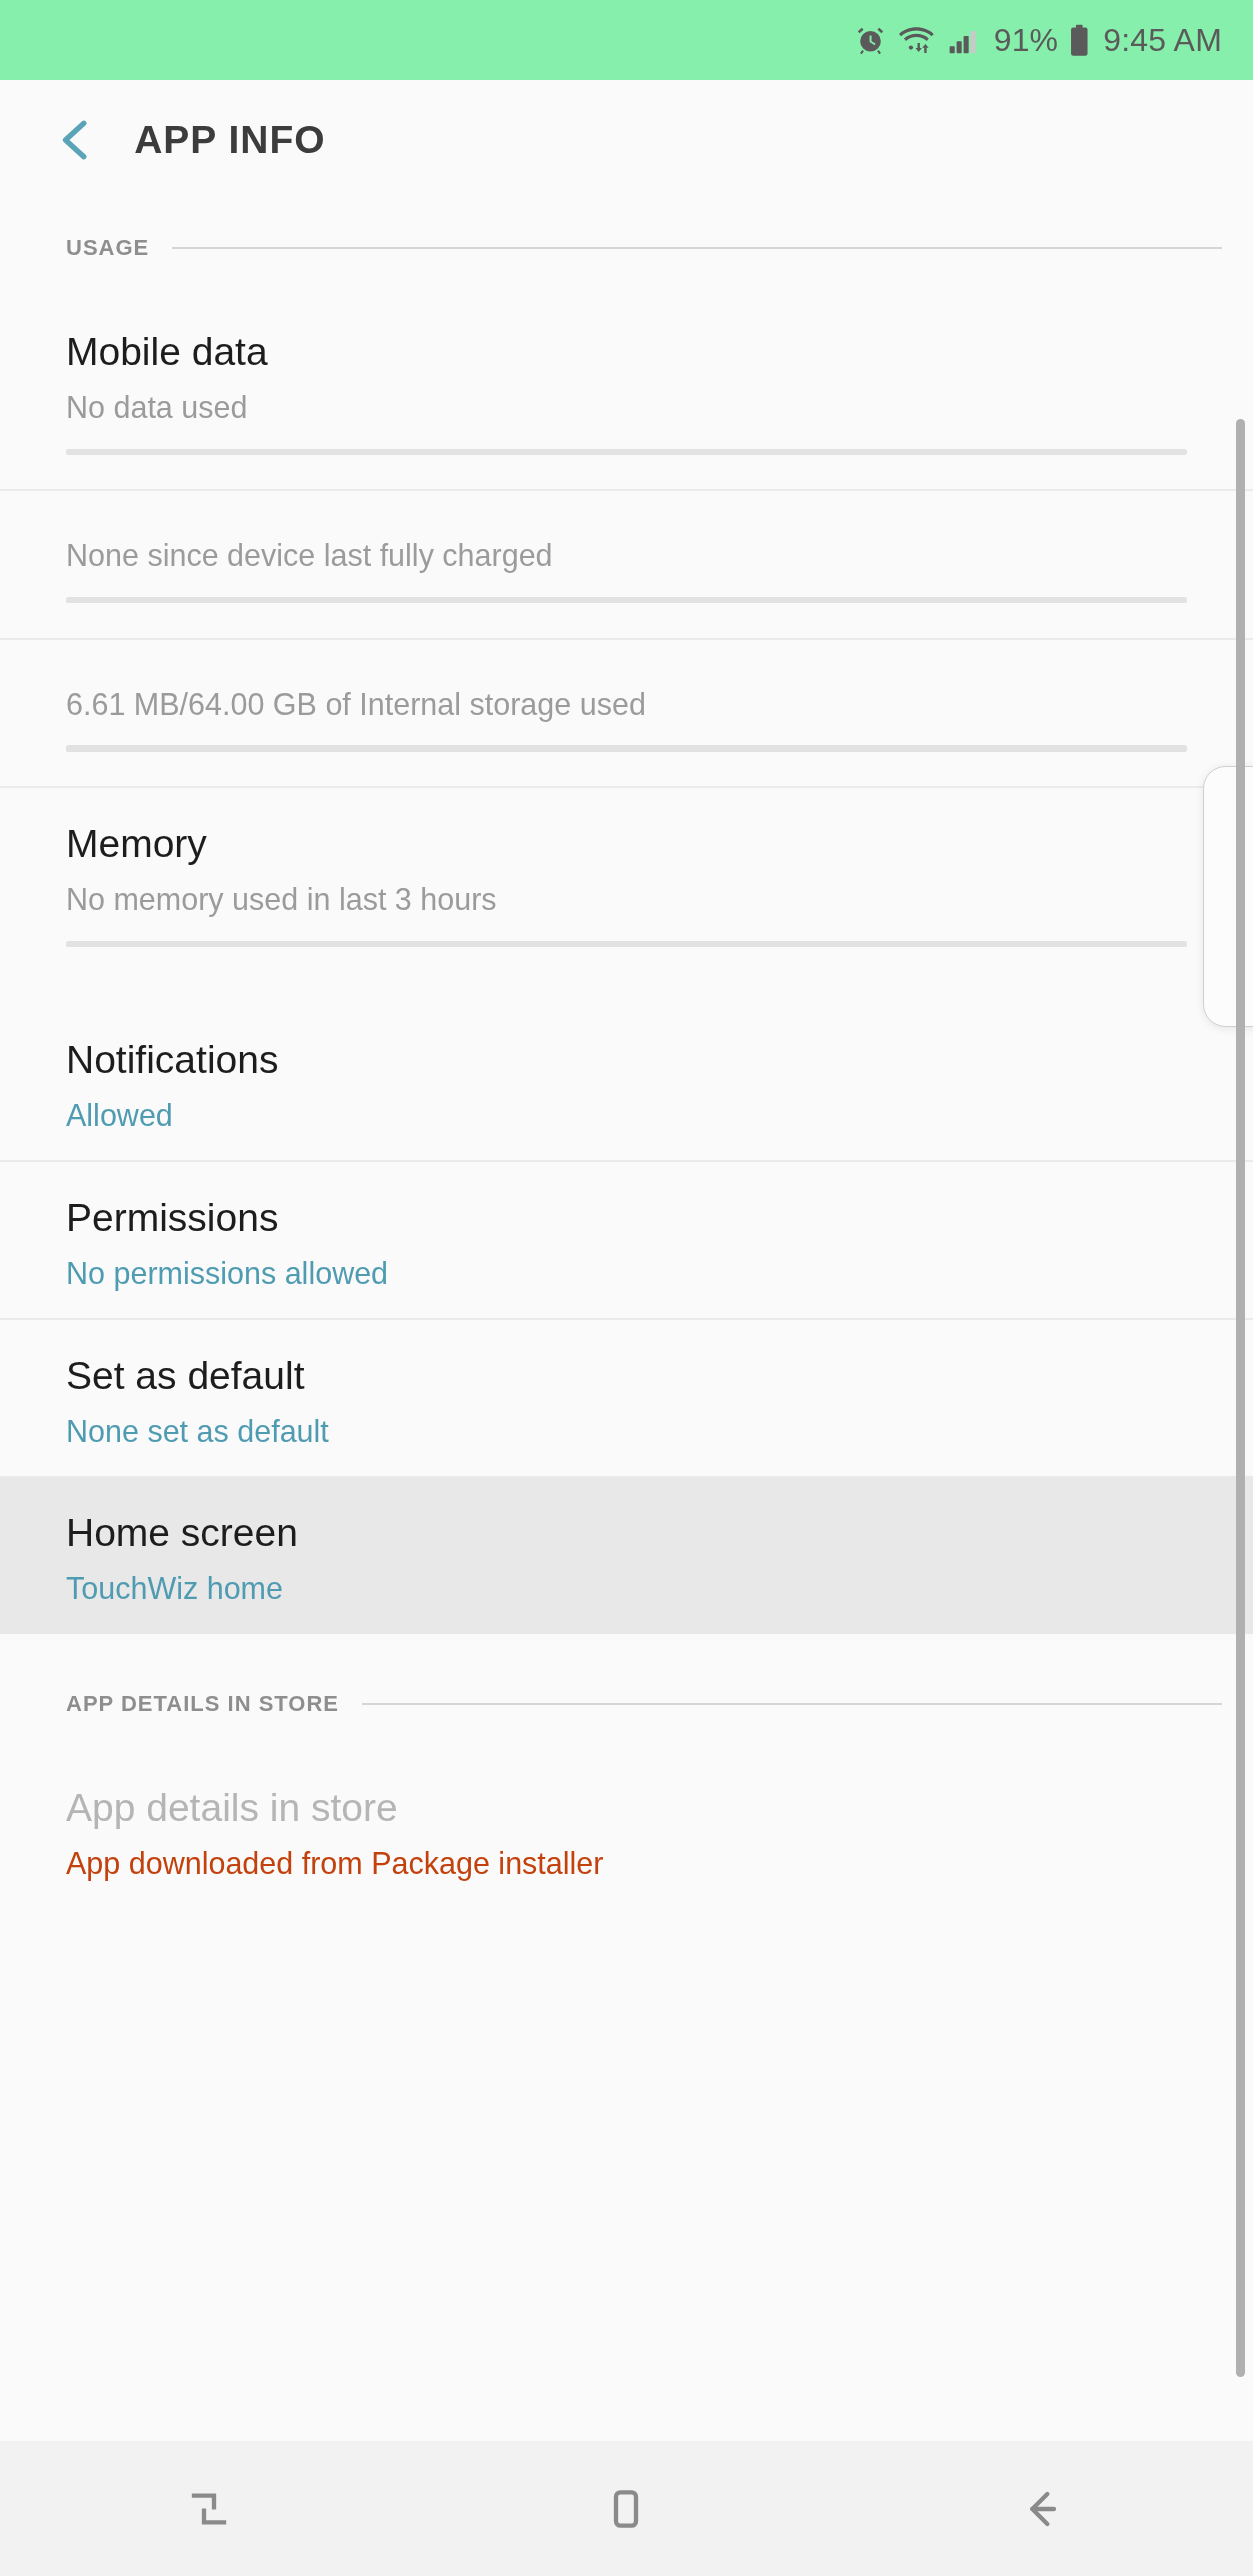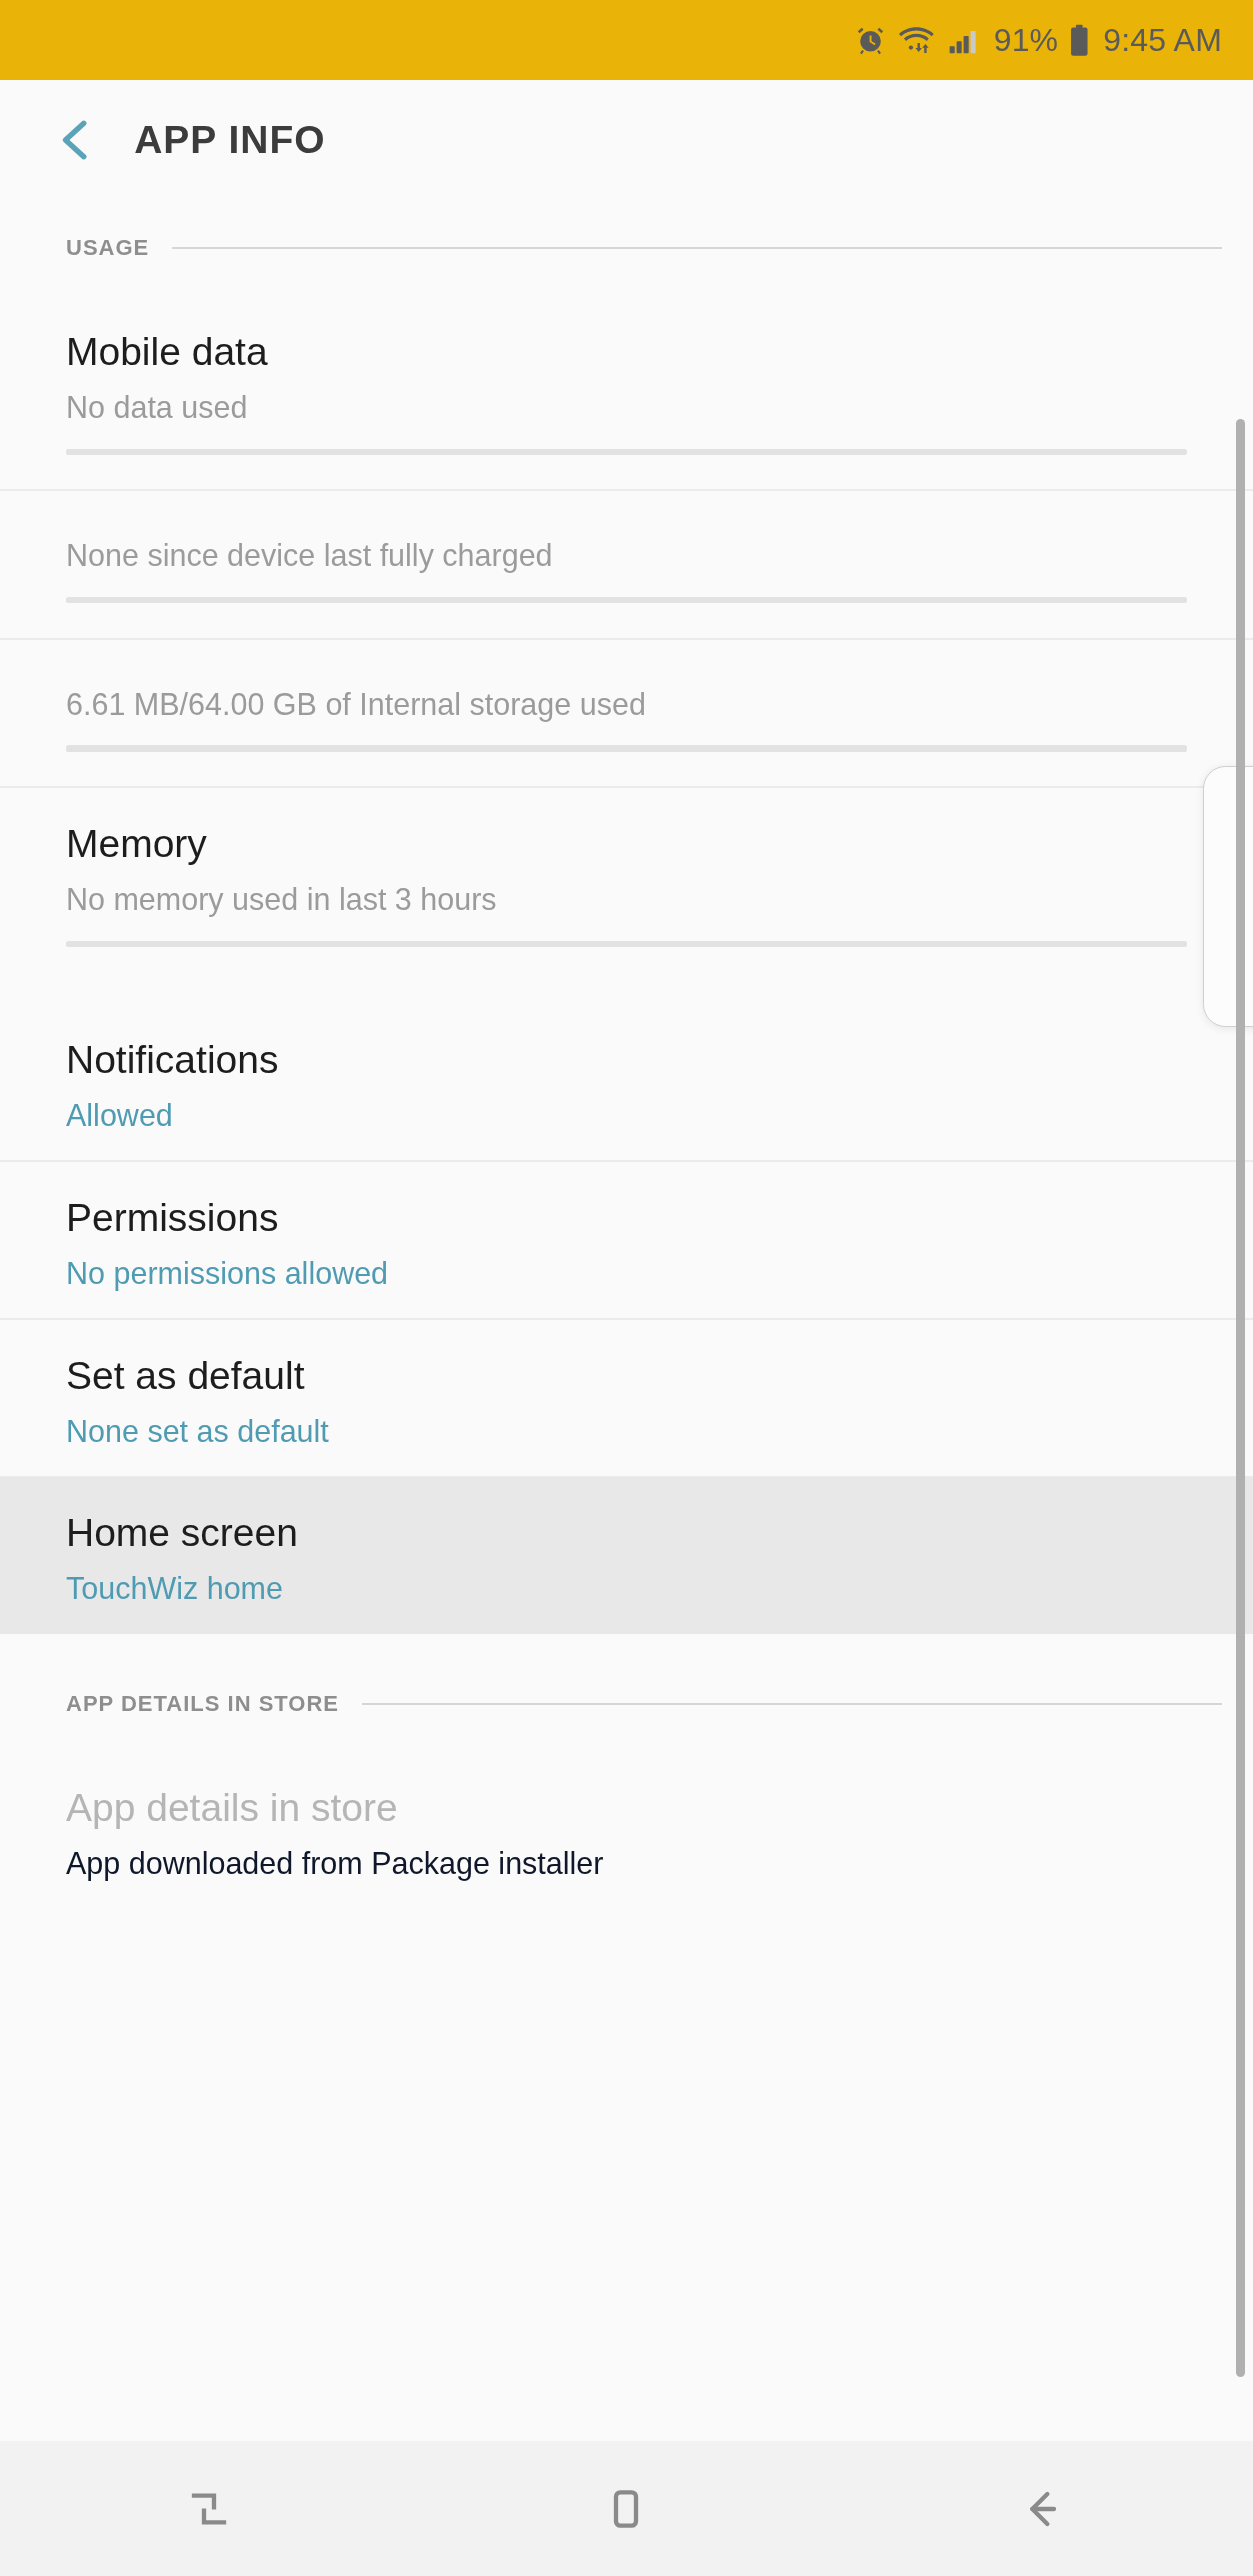--- a/index.html
+++ b/index.html
@@ -7,21 +7,21 @@
     width:1253px; height:2576px;
     background:#fafafa;
     font-family:"Liberation Sans", sans-serif;
     overflow:hidden;
   }
   #screen { position:relative; width:1253px; height:2576px; background:#fafafa; }
 
   
   .statusbar{
     position:absolute; top:0; left:0; width:1253px; height:80px;
-    background:#eab308;
+    background:#86efac;
     display:flex; align-items:center; justify-content:flex-end;
     padding-right:31px; gap:12.2px;
   }
   .sb-ic{ display:flex; align-items:center; }
   .sb-text{
     font-size:32px; color:#5a5a5a; letter-spacing:0.2px;
     font-family:"Liberation Sans", sans-serif; line-height:1;
   }
   .sb-pct{ font-size:32px; color:#5a5a5a; line-height:1; margin-right:-1.7px; }
 
@@ -75,21 +75,21 @@
   
   .usage-bar{
     height:6.1px; background:#e2e2e2; border-radius:2.6px;
     margin-top:22.6px; margin-bottom:8.7px;
   }
   
   .hairline{ width:1253px; height:1.7px; background:#ebebeb; }
 
   .row.disabled{ cursor:default; }
   .row.disabled .row-title{ color:#b5b5b5; }
-  .row.disabled .row-sub{ color:#0f172a; }
+  .row.disabled .row-sub{ color:#c2410c; }
 
   .spacer{ height:22.6px; }
 
   
   .scrolltrack{
     position:absolute; top:200px; right:0; width:1253px; height:2241px;
     pointer-events:none;
   }
   .scrollthumb{
     position:absolute; top:219px; right:7.8px; width:9.6px; height:1958px;

